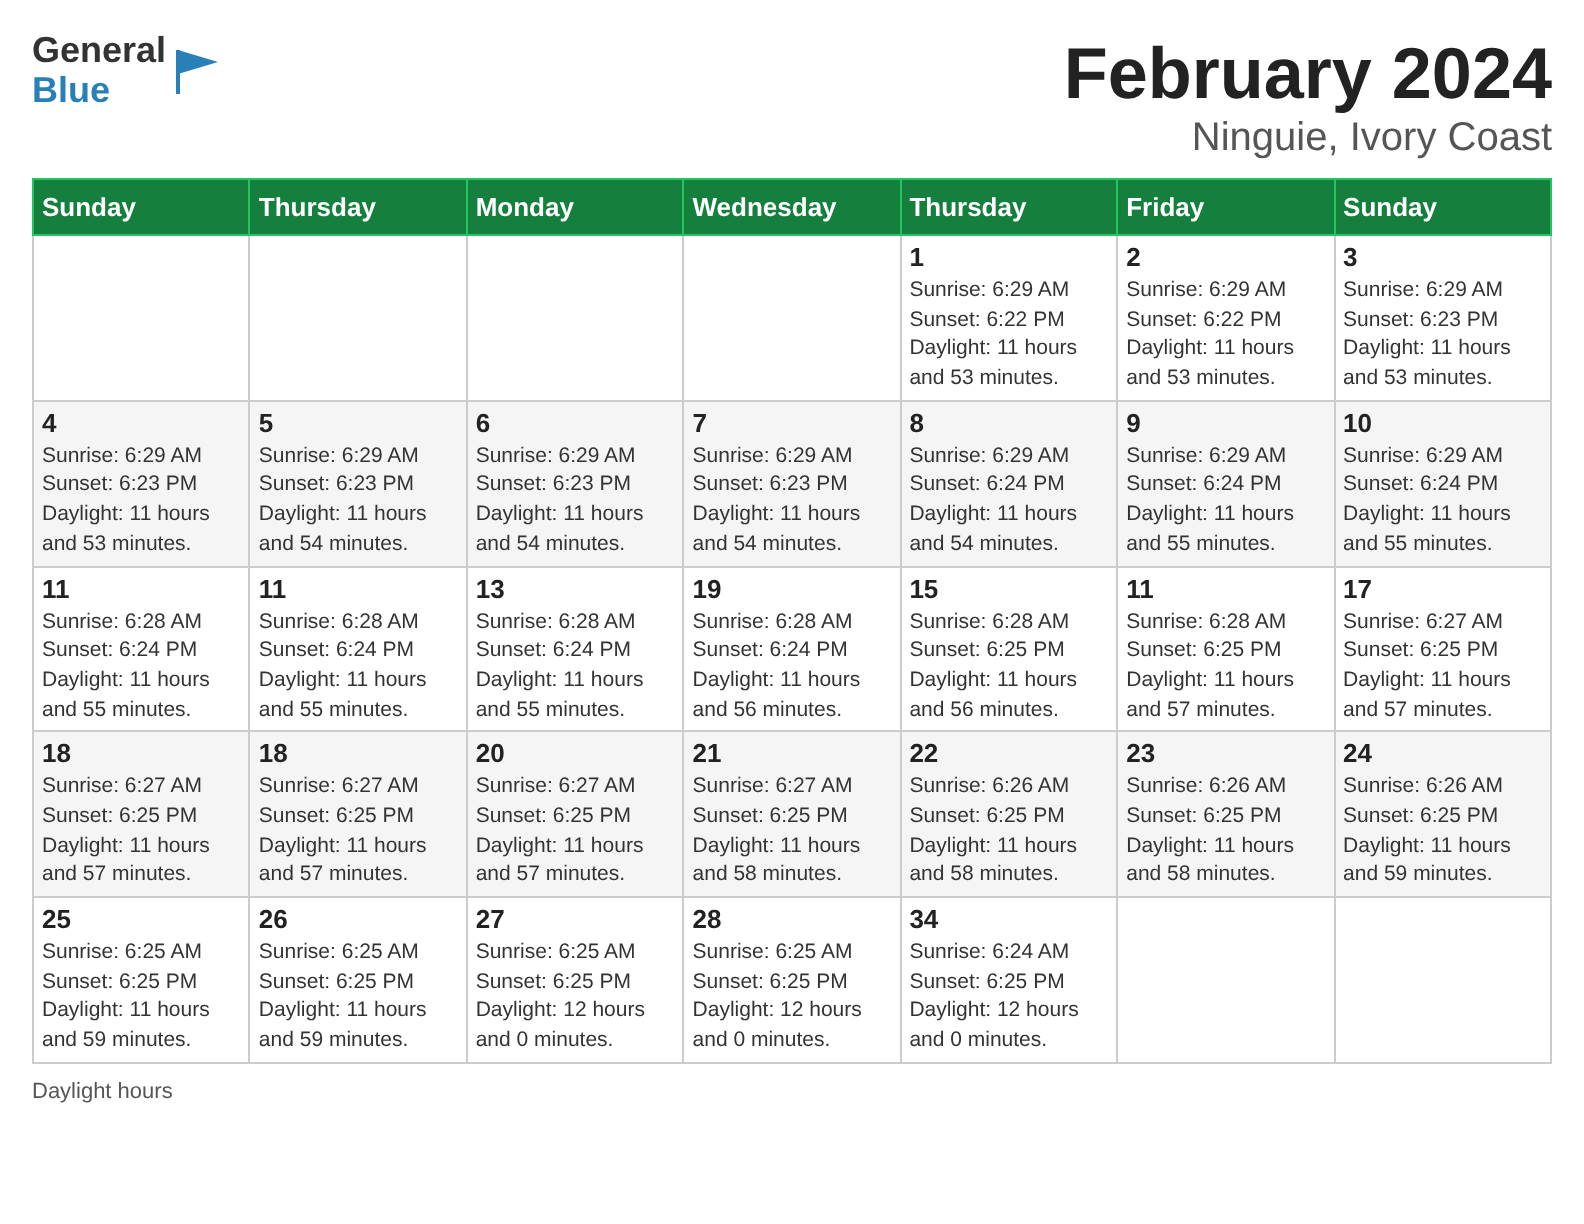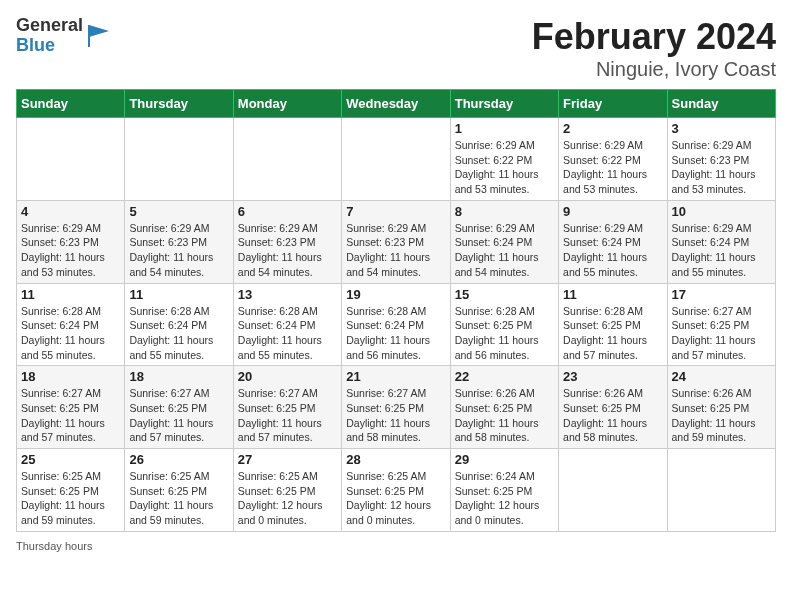--- a/index.html
+++ b/index.html
@@ -251,24 +251,24 @@
         </td>
         <td>
           <span class="day-number">27</span>
           <div class="day-info">Sunrise: 6:25 AM<br>Sunset: 6:25 PM<br>Daylight: 12 hours and 0 minutes.</div>
         </td>
         <td>
           <span class="day-number">28</span>
           <div class="day-info">Sunrise: 6:25 AM<br>Sunset: 6:25 PM<br>Daylight: 12 hours and 0 minutes.</div>
         </td>
         <td>
-          <span class="day-number">29</span>
+          <span class="day-number">34</span>
           <div class="day-info">Sunrise: 6:24 AM<br>Sunset: 6:25 PM<br>Daylight: 12 hours and 0 minutes.</div>
         </td>
         <td class="empty-cell"></td>
         <td class="empty-cell"></td>
       </tr>
     </tbody>
 </table>
 
 <div class="footer-note">
-  <span>Thursday hours</span>
+  <span>Daylight hours</span>
 </div>
 
 </body></html>

